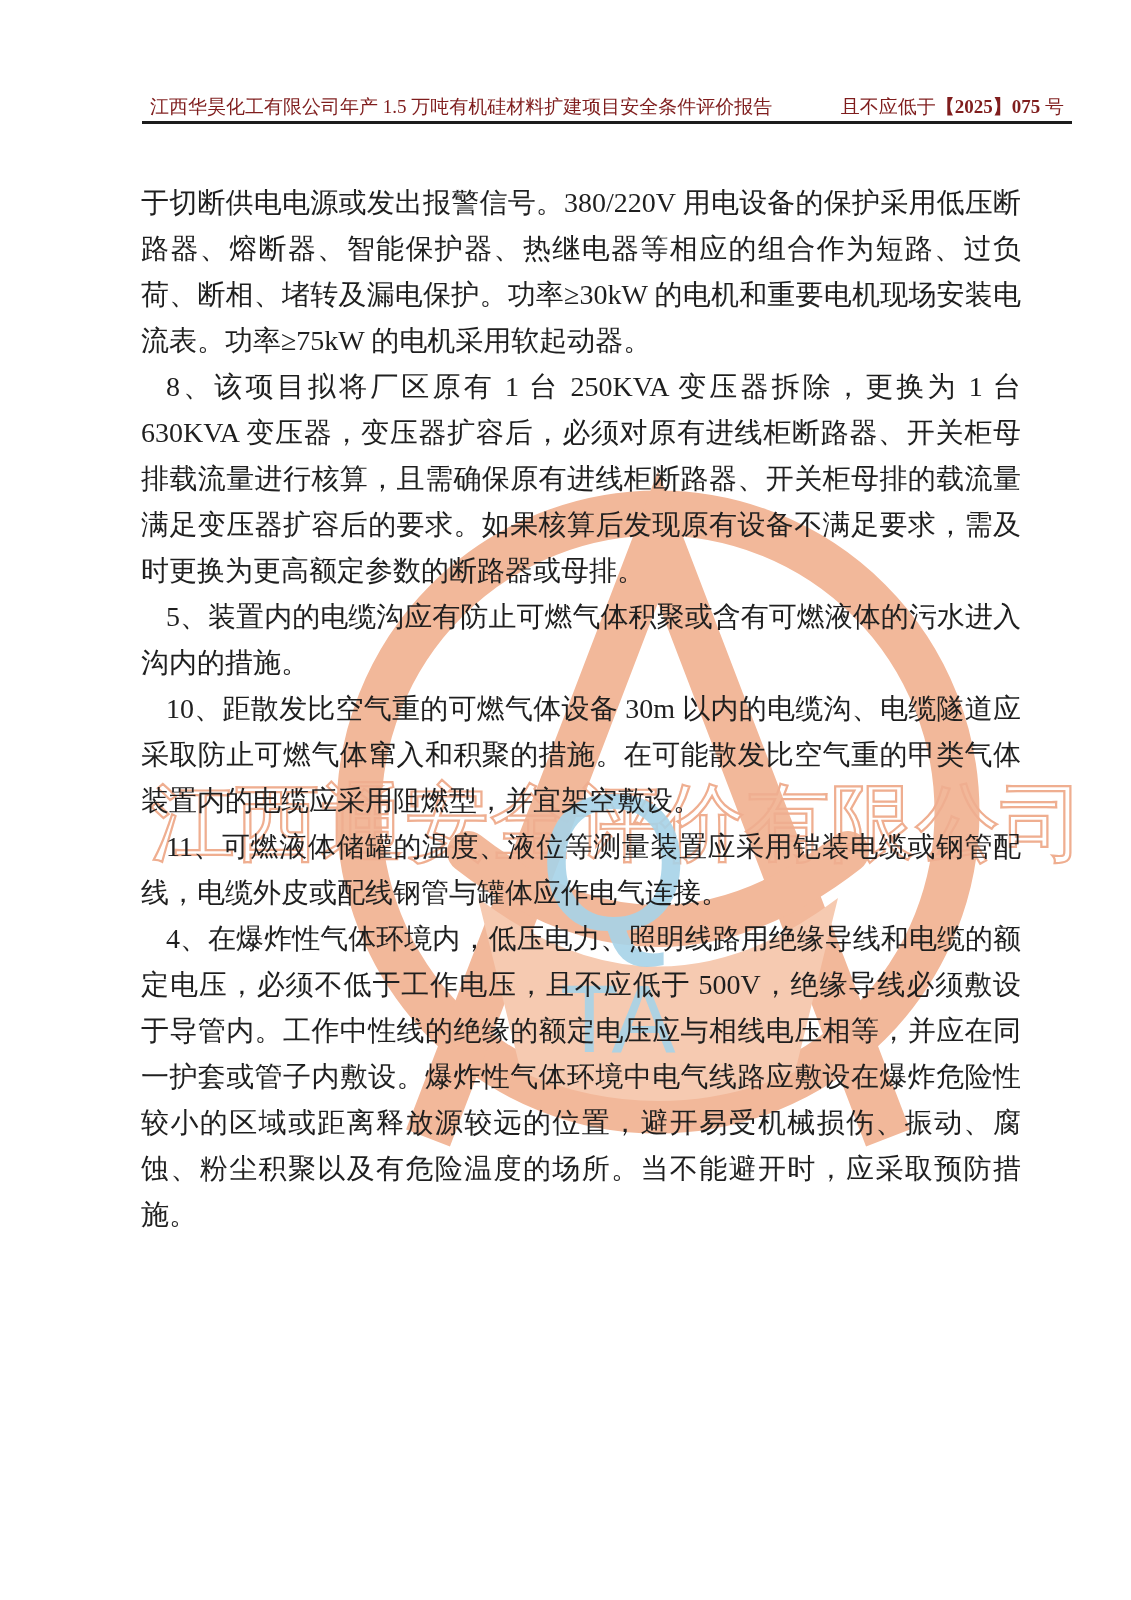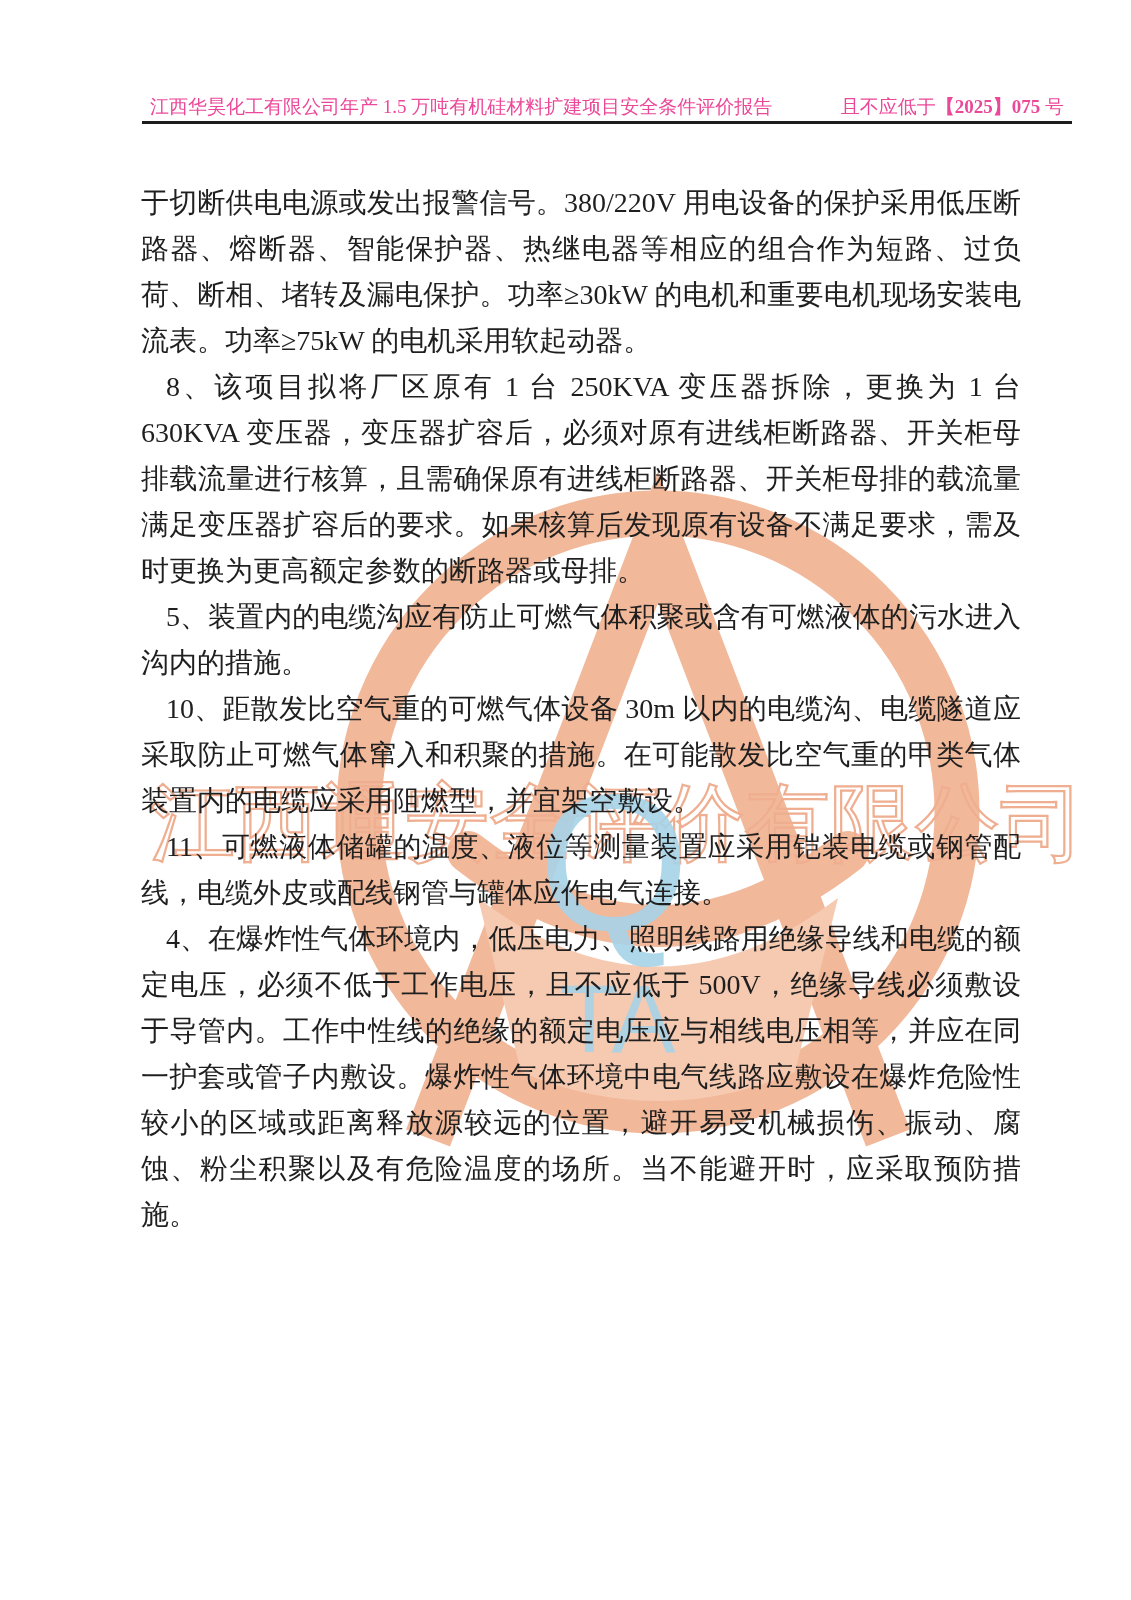--- a/index.html
+++ b/index.html
@@ -13,21 +13,21 @@
   }
   
   .watermark{
     position:absolute;left:0;top:0;width:983px;height:1600px;
     z-index:0;pointer-events:none;
   }
   
   .header{
     position:absolute;left:150px;right:67px;top:94px;
     display:flex;justify-content:space-between;align-items:baseline;
-    font-size:19px;color:#ec4899;z-index:2;white-space:nowrap;
+    font-size:19px;color:#7f1d1d;z-index:2;white-space:nowrap;
   }
   .header .num-bold{font-weight:bold;}
   .rule{
     position:absolute;left:142px;top:121px;width:930px;height:3px;
     background:#1c1c1c;z-index:2;
   }
   
   .bodytext{
     position:absolute;left:141px;top:146px;width:880px;
     font-size:28px;line-height:46px;

